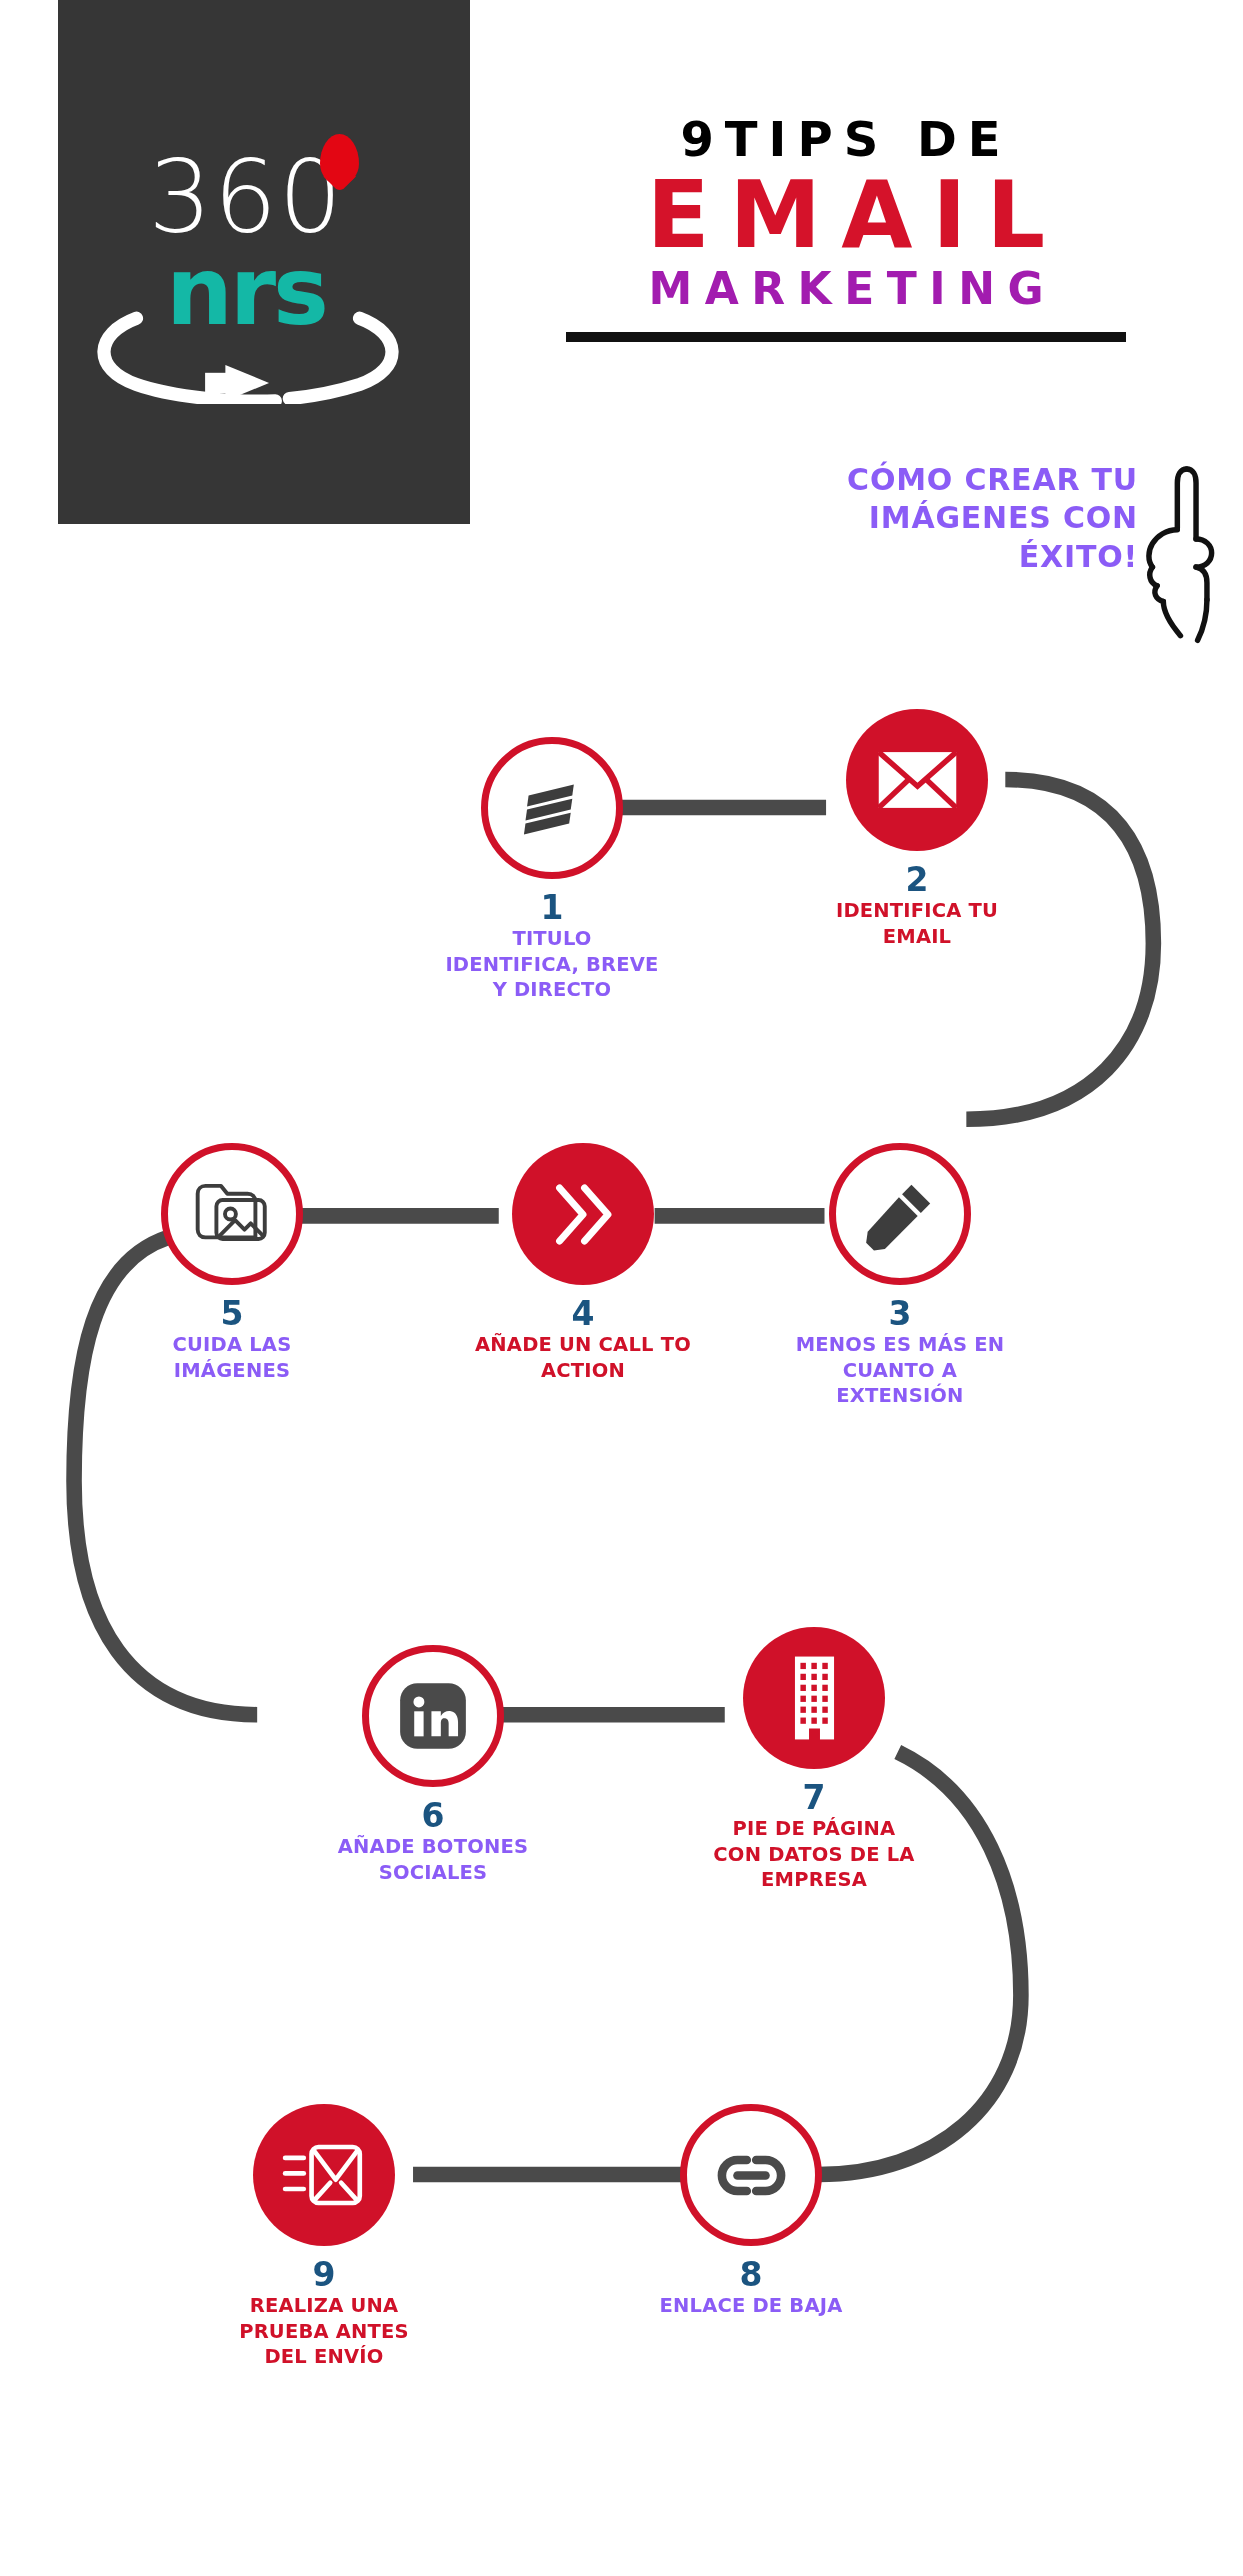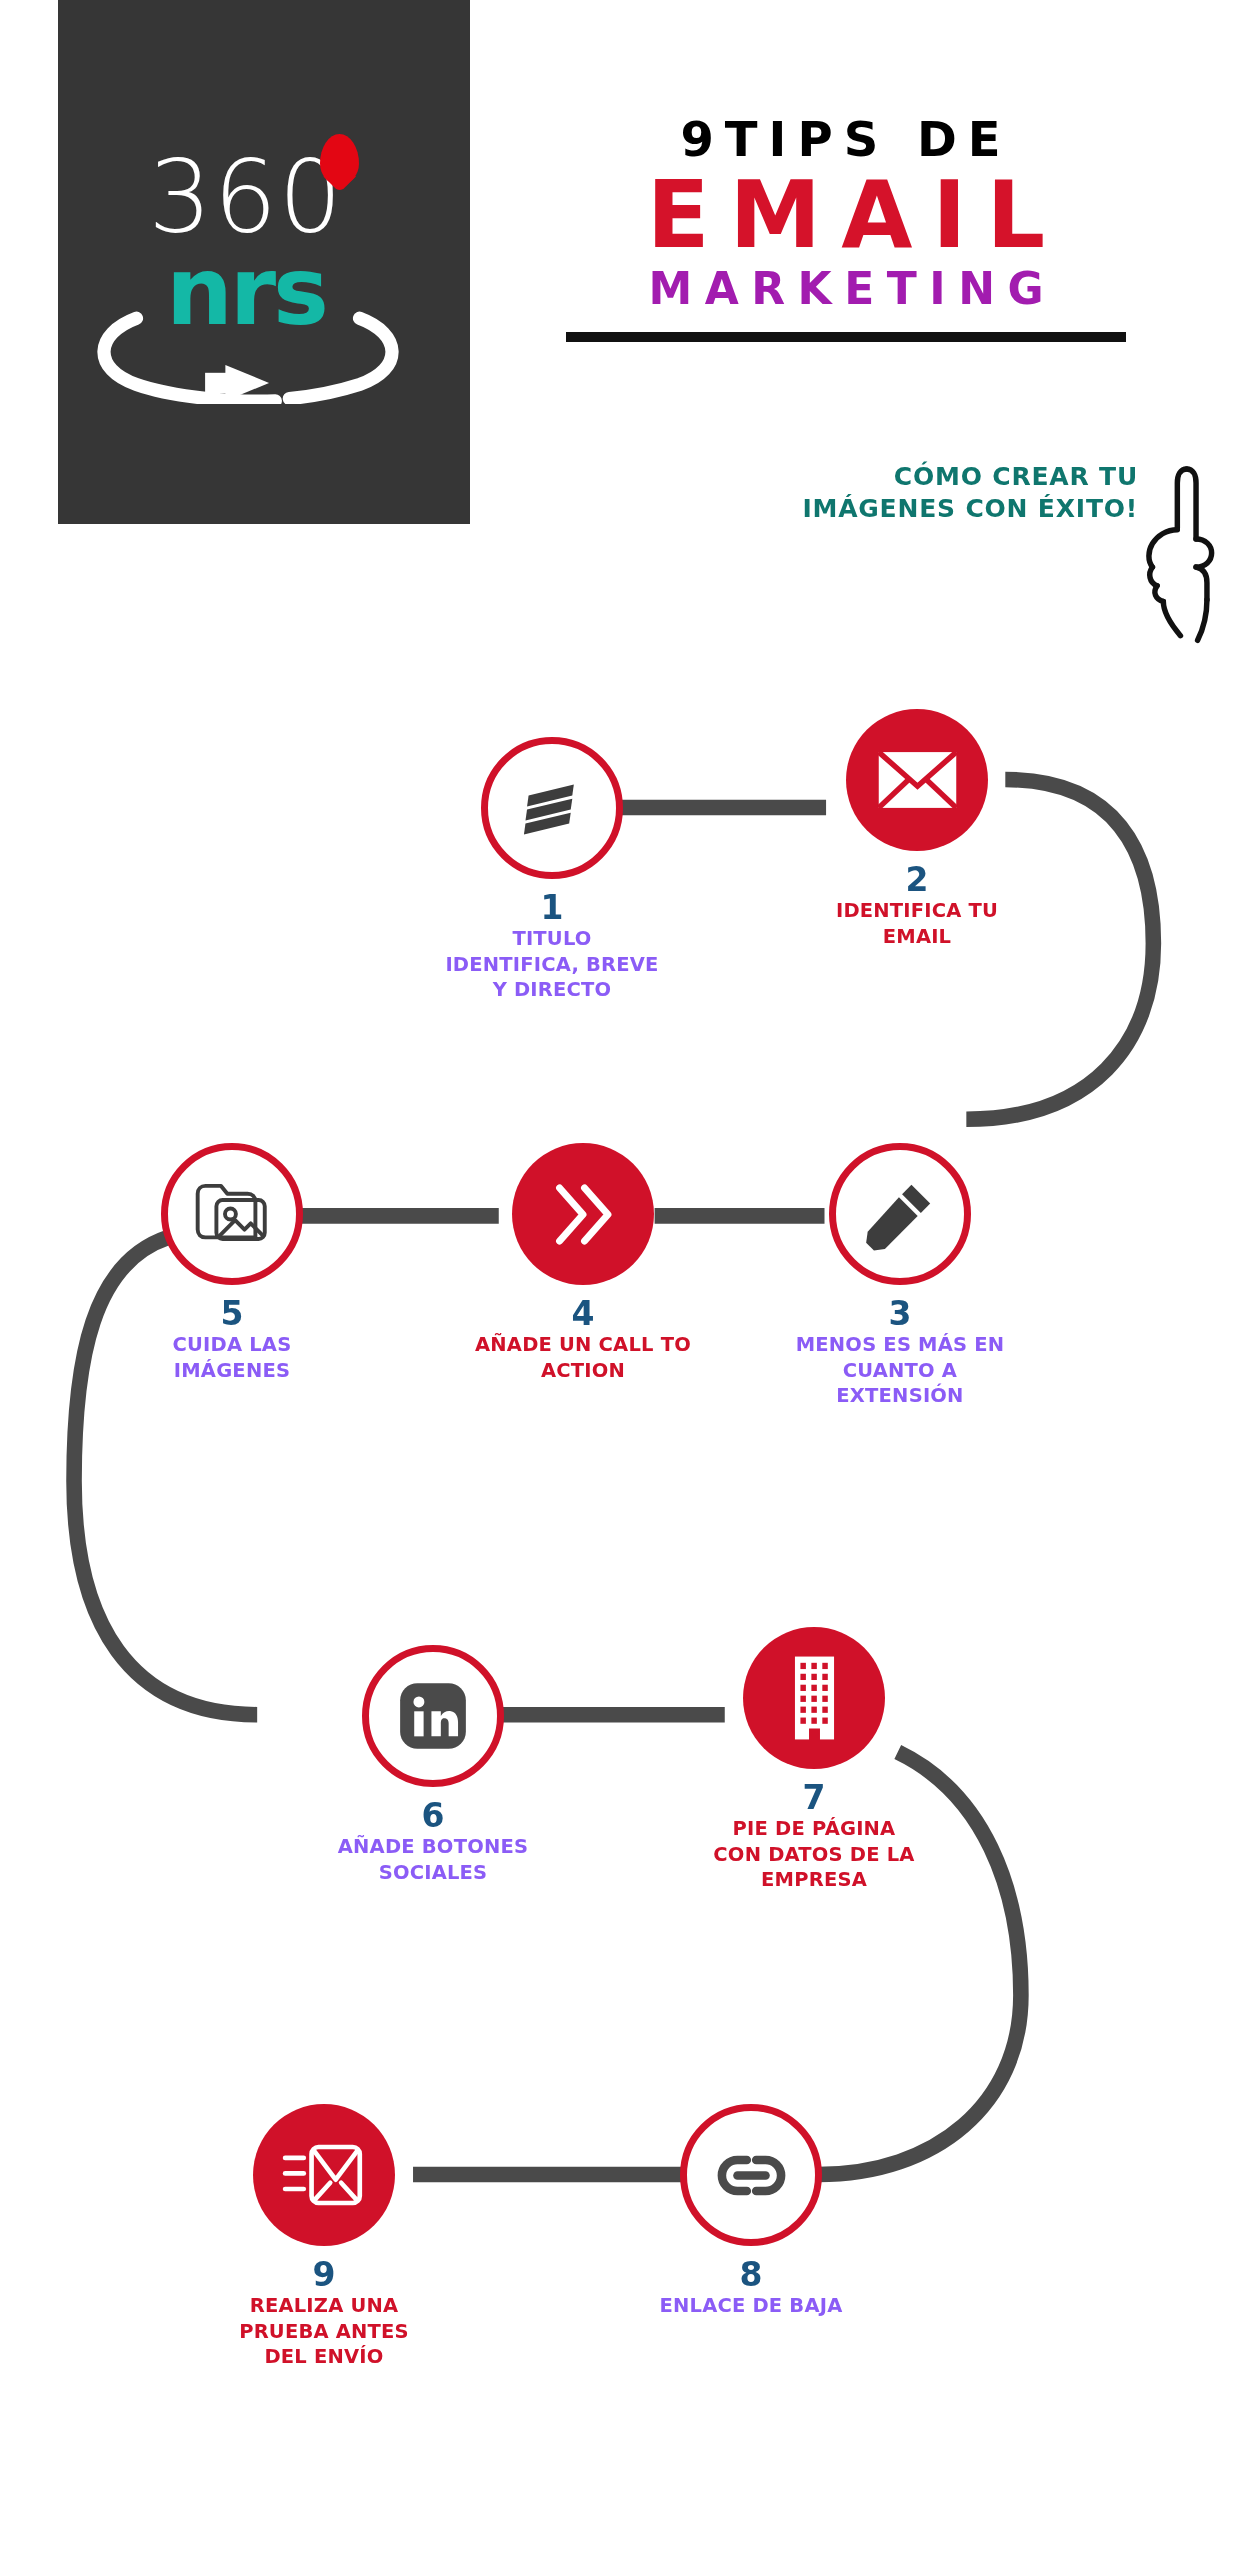--- a/index.html
+++ b/index.html
@@ -124,23 +124,23 @@
 
   .subtitle-block {
     position: absolute;
     left: 795px; top: 461px;
     width: 343px;
     text-align: right;
   }
   .sub-l {
     font-family: "DejaVu Sans", sans-serif;
     font-weight: bold;
-    font-size: 25px;
+    font-size: 30px;
     letter-spacing: 0.8px;
-    color: #0f766e;
+    color: #8b5cf6;
     line-height: 1.28;
   }
   .hand-icon {
     position: absolute;
     left: 1129px; top: 458px;
     width: 92px; height: 187px;
   }
 
   
   #flow-lines {

